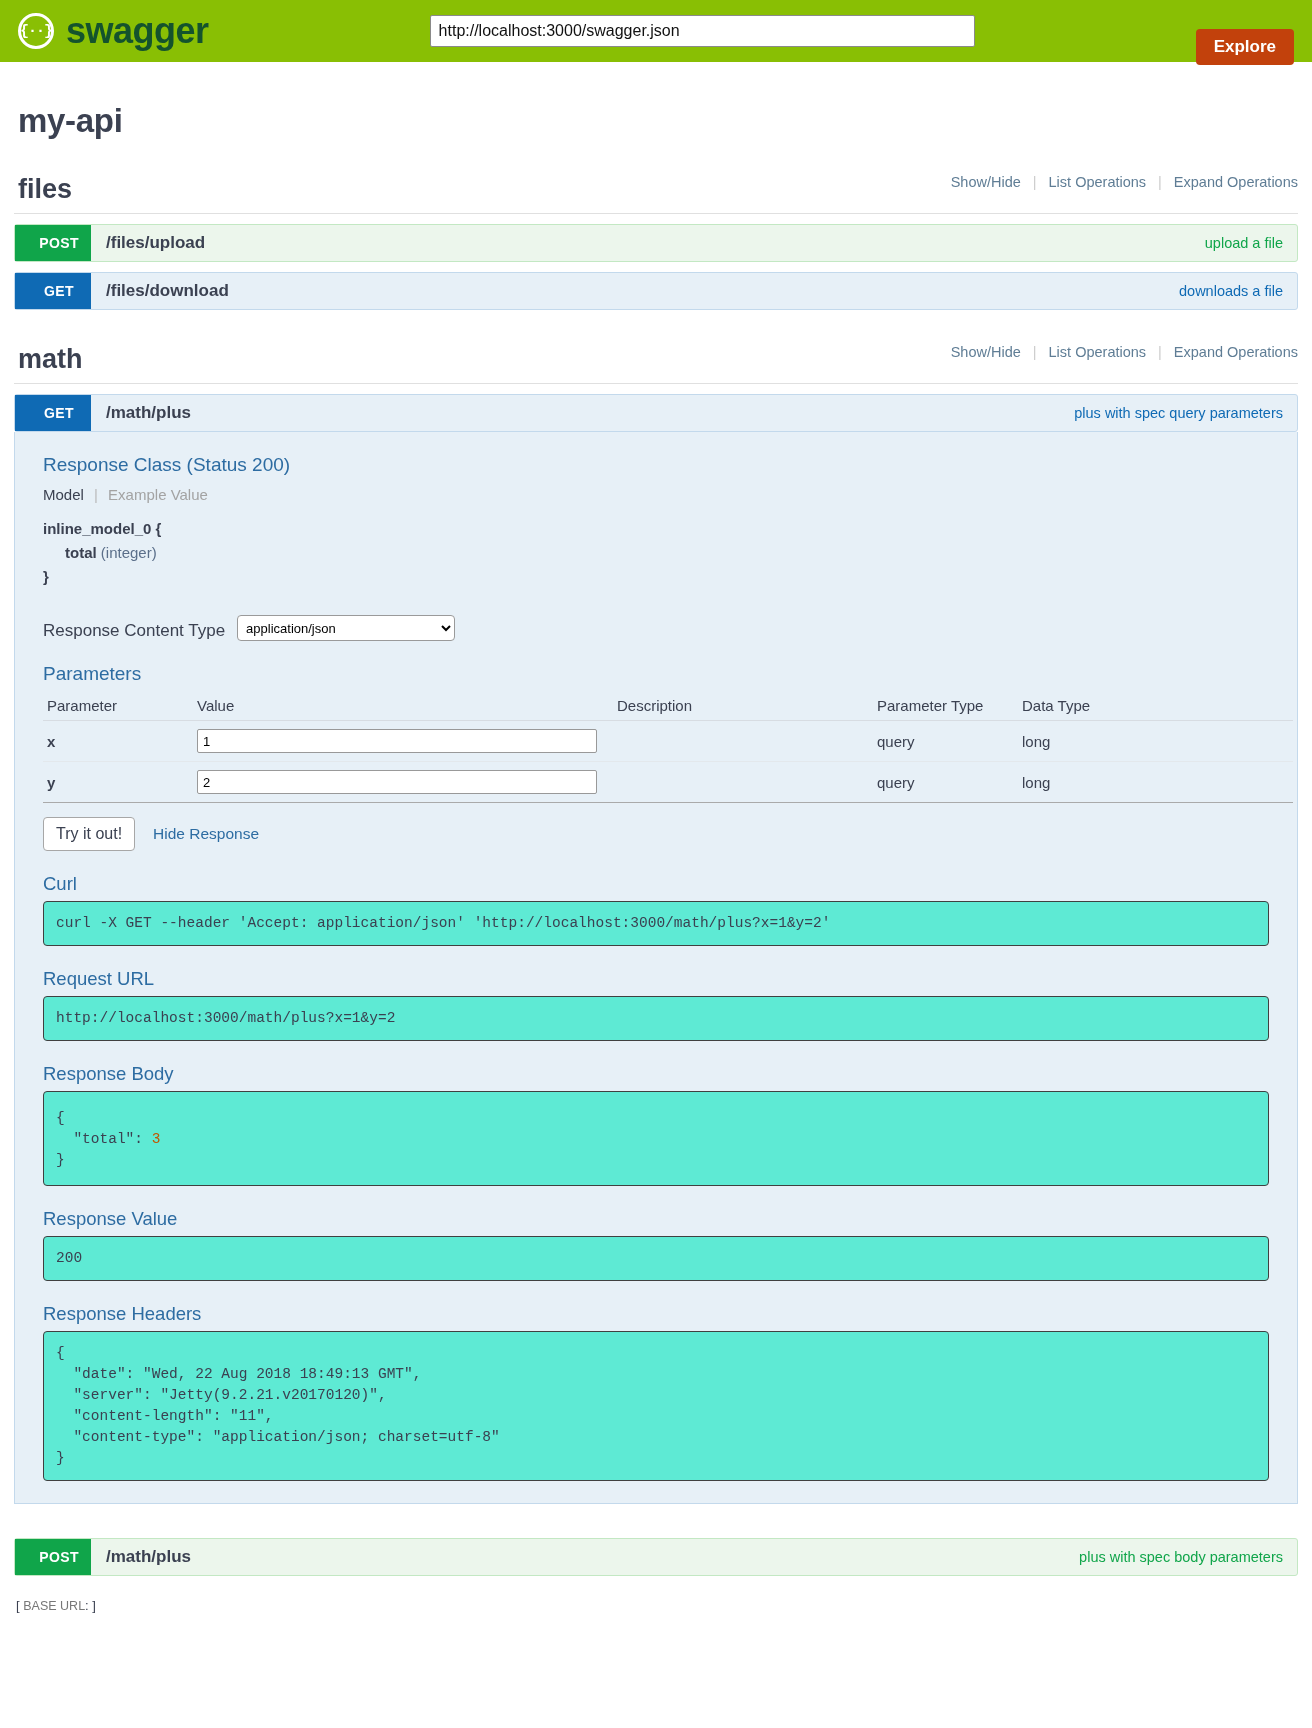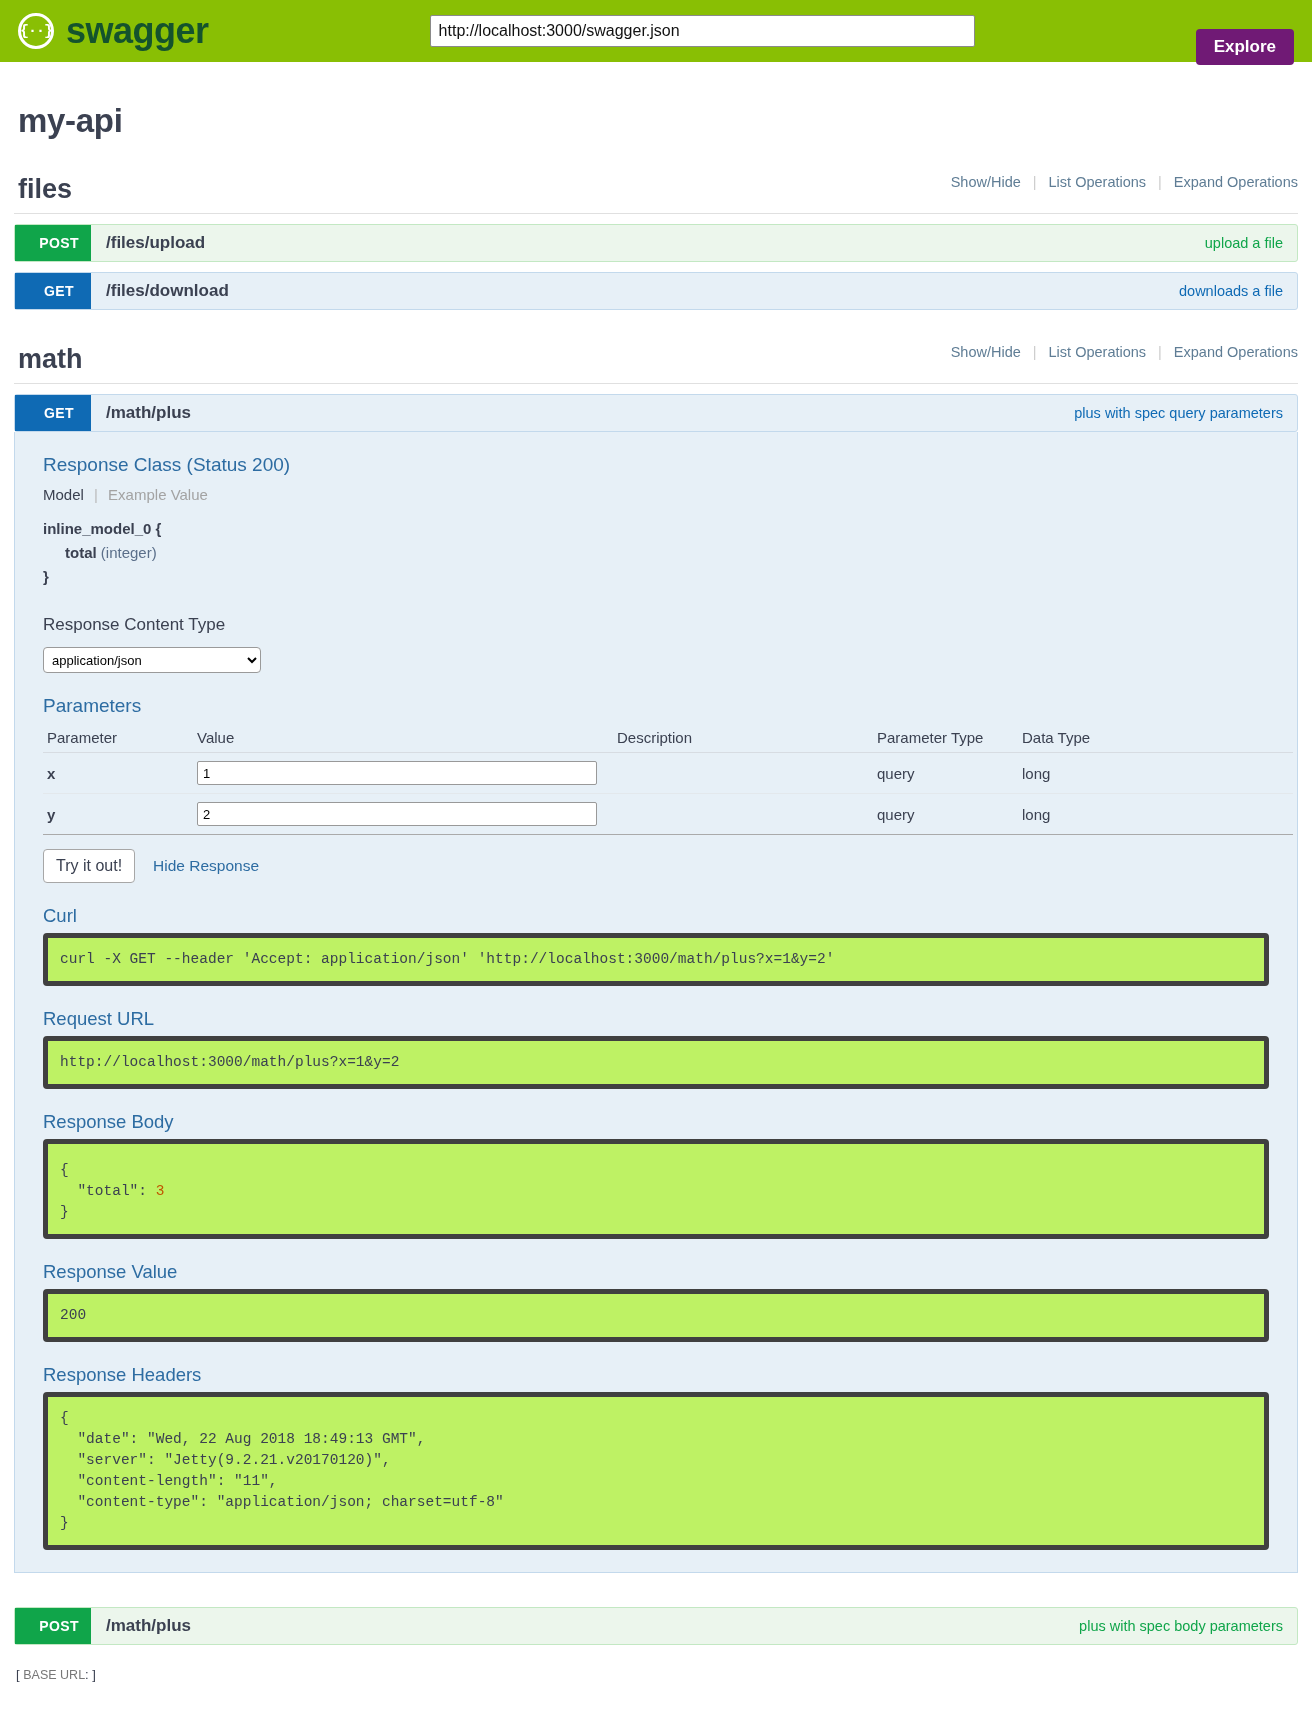--- a/index.html
+++ b/index.html
@@ -50,21 +50,21 @@
     height: 32px;
     font-size: 16px;
     font-family: "Liberation Sans", sans-serif;
     padding: 4px 8px;
     border: 1px solid #8a8a8a;
     border-radius: 2px;
     background: #fff;
     color: #111;
   }
   .explore-btn {
-    background: #701a75;
+    background: #c2410c;
     color: #fff;
     border: none;
     border-radius: 4px;
     font-size: 17px;
     font-weight: bold;
     padding: 8px 18px;
     cursor: pointer;
     font-family: "Liberation Sans", sans-serif;
     margin-top: 32px;
   }
@@ -175,23 +175,22 @@
     font-size: 15px;
     line-height: 1.6;
     color: #3b4151;
   }
   .model-block .mname { font-weight: bold; }
   .model-block .prop { font-weight: bold; margin-left: 22px; }
   .model-block .ptype { color: #5b6f8a; font-weight: normal; }
   .content-type-row {
     margin: 26px 0 0 12px;
     display: flex;
-    align-items: flex-start;
+    align-items: flex-end;
     gap: 12px;
-    flex-direction: column;
   }
   .content-type-label {
     font-size: 17px;
     color: #3b4151;
   }
   select.ct-select {
     width: 218px;
     height: 26px;
     font-size: 13px;
     font-family: "Liberation Sans", sans-serif;
@@ -252,22 +251,22 @@
     cursor: pointer;
     font-family: "Liberation Sans", sans-serif;
   }
   .hide-resp {
     color: #2d6ca2;
     font-size: 15.5px;
     text-decoration: none;
     cursor: pointer;
   }
   pre.code {
-    background: #bef264;
-    border: 5px solid #404040;
+    background: #5eead4;
+    border: 1px solid #404040;
     border-radius: 4px;
     margin: 6px 12px 0 12px;
     padding: 11px 12px;
     font-family: "Liberation Mono", monospace;
     font-size: 14.5px;
     color: #3b4151;
     white-space: pre-wrap;
     word-break: break-all;
     line-height: 1.45;
   }

